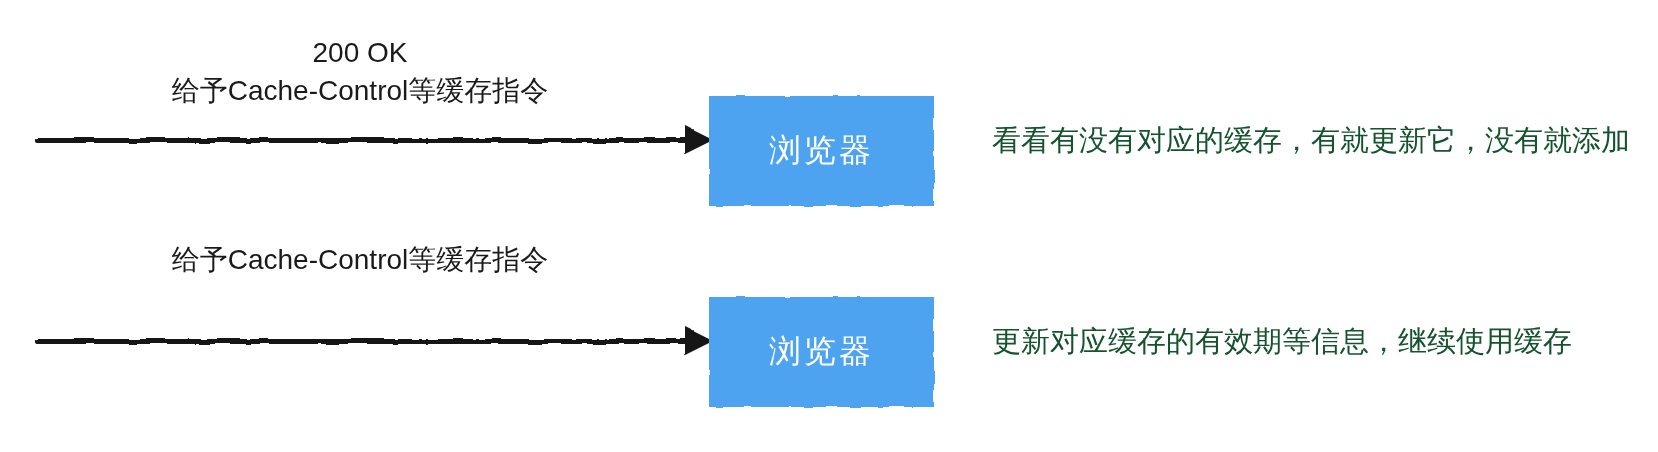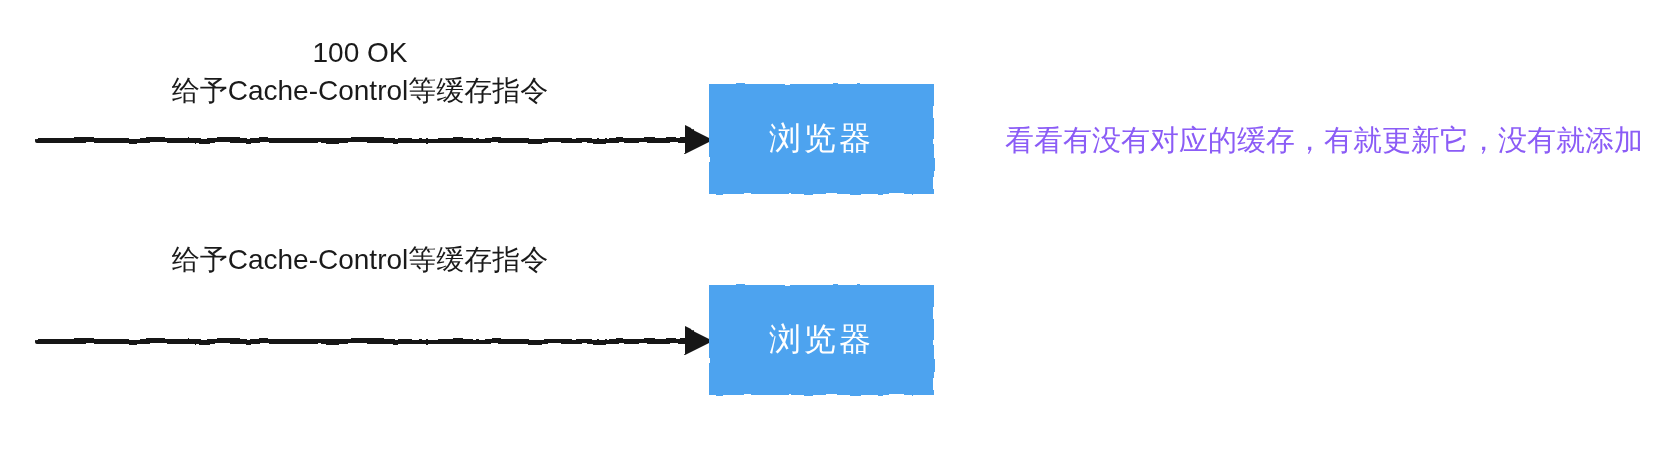--- a/index.html
+++ b/index.html
@@ -70,21 +70,21 @@
     height: 0;
     border-left: 28px solid #141414;
     border-top: 14px solid transparent;
     border-bottom: 14px solid transparent;
   }
 
   
   .node {
     position: absolute;
     left: 709px;
-    top: 84px;
+    top: 96px;
     width: 225px;
     height: 110px;
   }
   .node-bg {
     position: absolute;
     left: 0;
     top: 0;
     width: 100%;
     height: 100%;
     background: #4EA3EF;
@@ -104,40 +104,39 @@
     color: #ffffff;
   }
 
   
   .annotation {
     position: absolute;
     left: 992px;
     top: 124px;
     font-size: 29px;
     line-height: 33px;
-    color: #8b5cf6;
+    color: #14532d;
     white-space: nowrap;
-    margin-left: 13px;
   }
 </style>
 </head>
 <body>
 
 <div class="diagram">
 
   <svg class="defs-svg" aria-hidden="true">
     <filter id="roughen" x="-10%" y="-10%" width="120%" height="120%">
       <feTurbulence type="fractalNoise" baseFrequency="0.045" numOctaves="3" seed="7" result="noise"></feTurbulence>
       <feDisplacementMap in="SourceGraphic" in2="noise" scale="4" xChannelSelector="R" yChannelSelector="G"></feDisplacementMap>
     </filter>
   </svg>
 
   <section class="row row1">
     <div class="label-block">
-      <div>100 OK</div>
+      <div>200 OK</div>
       <div>给予Cache-Control等缓存指令</div>
     </div>
     <div class="arrow">
       <div class="arrow-line"></div>
       <div class="arrow-head"></div>
     </div>
     <div class="node">
       <div class="node-bg"></div>
       <div class="node-label">浏览器</div>
     </div>
@@ -149,15 +148,16 @@
       <div>给予Cache-Control等缓存指令</div>
     </div>
     <div class="arrow">
       <div class="arrow-line"></div>
       <div class="arrow-head"></div>
     </div>
     <div class="node">
       <div class="node-bg"></div>
       <div class="node-label">浏览器</div>
     </div>
+    <div class="annotation">更新对应缓存的有效期等信息，继续使用缓存</div>
   </section>
 
 </div>
 
 </body></html>

